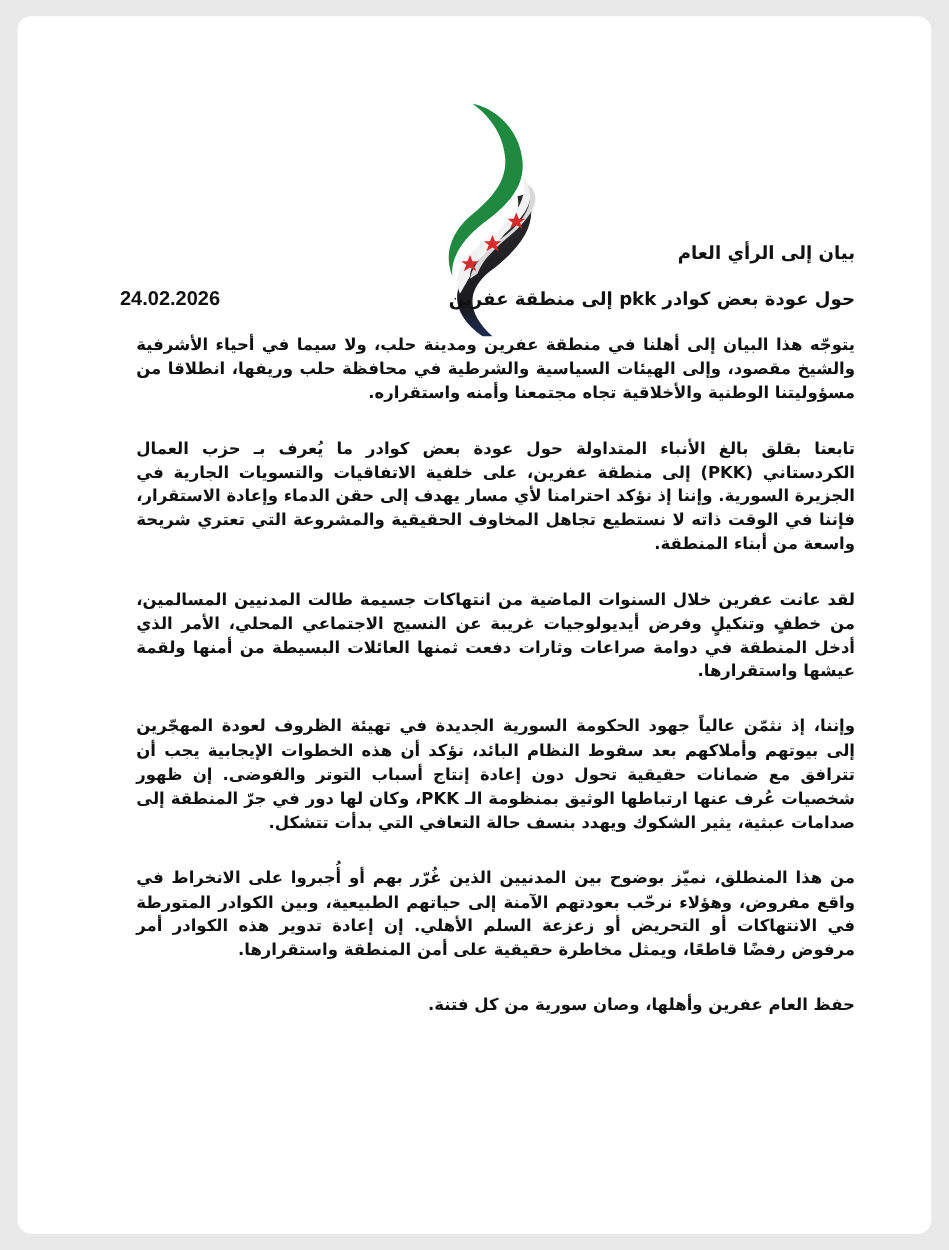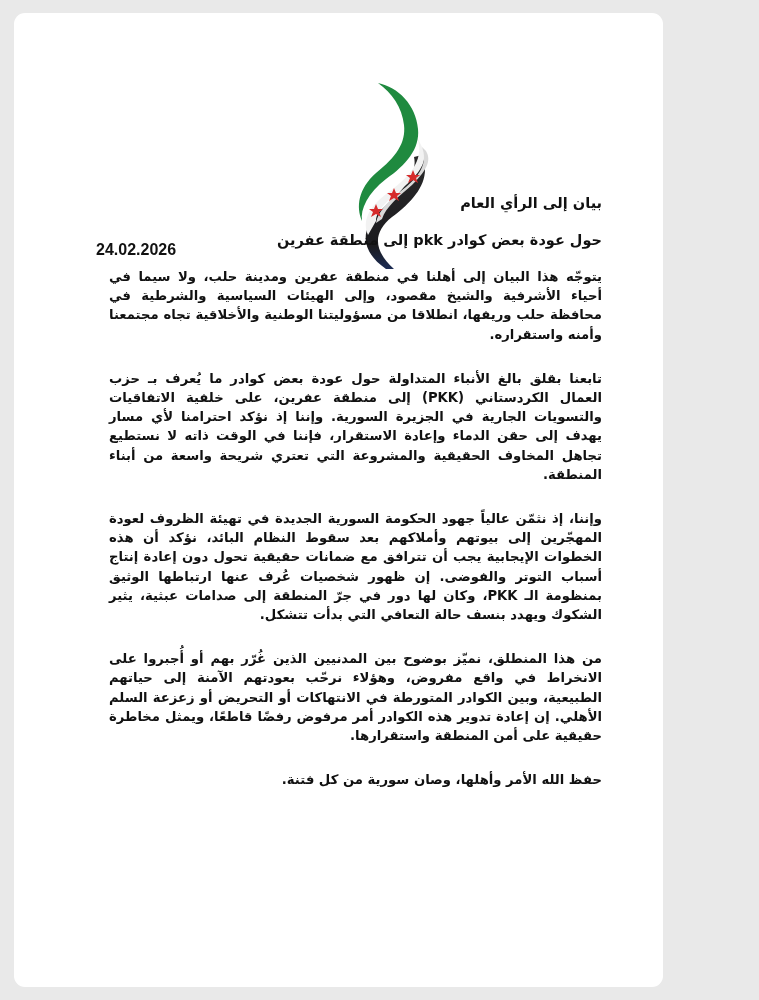--- a/index.html
+++ b/index.html
@@ -11,21 +11,21 @@
     width: 759px;
     height: 1000px;
     position: relative;
     overflow: hidden;
     font-family: "DejaVu Sans", sans-serif;
   }
   .card {
     position: absolute;
     left: 14px;
     top: 13px;
-    width: 649px;
+    width: 731px;
     height: 974px;
     background: #ffffff;
     border-radius: 11px;
   }
   .logo {
     position: absolute;
     left: 322px;
     top: 58px;
     width: 110px;
     height: 200px;
@@ -39,21 +39,21 @@
     font-weight: bold;
     font-size: 14.5px;
     line-height: 20px;
     white-space: nowrap;
   }
   .heading.h1 { top: 180px; }
   .heading.h2 { top: 217px; }
   .date {
     position: absolute;
     left: 82px;
-    top: 227px;
+    top: 217px;
     font-family: "Liberation Sans", sans-serif;
     font-weight: bold;
     font-size: 16px;
     line-height: 20px;
     color: #111;
     direction: ltr;
   }
   .body {
     position: absolute;
     left: 79px;
@@ -104,19 +104,20 @@
     </svg>
   </div>
 
   <div class="heading h1">بيان إلى الرأي العام</div>
   <div class="heading h2">حول عودة بعض كوادر pkk إلى منطقة عفرين</div>
   <div class="date">24.02.2026</div>
 
   <div class="body">
     <p>يتوجّه هذا البيان إلى أهلنا في منطقة عفرين ومدينة حلب، ولا سيما في أحياء الأشرفية والشيخ مقصود، وإلى الهيئات السياسية والشرطية في محافظة حلب وريفها، انطلاقا من مسؤوليتنا الوطنية والأخلاقية تجاه مجتمعنا وأمنه واستقراره.</p>
     <p>تابعنا بقلق بالغ الأنباء المتداولة حول عودة بعض كوادر ما يُعرف بـ حزب العمال الكردستاني (PKK) إلى منطقة عفرين، على خلفية الاتفاقيات والتسويات الجارية في الجزيرة السورية. وإننا إذ نؤكد احترامنا لأي مسار يهدف إلى حقن الدماء وإعادة الاستقرار، فإننا في الوقت ذاته لا نستطيع تجاهل المخاوف الحقيقية والمشروعة التي تعتري شريحة واسعة من أبناء المنطقة.</p>
+    <p>لقد عانت عفرين خلال السنوات الماضية من انتهاكات جسيمة طالت المدنيين المسالمين، من خطفٍ وتنكيلٍ وفرض أيديولوجيات غريبة عن النسيج الاجتماعي المحلي، الأمر الذي أدخل المنطقة في دوامة صراعات وثارات دفعت ثمنها العائلات البسيطة من أمنها ولقمة عيشها واستقرارها.</p>
     <p>وإننا، إذ نثمّن عالياً جهود الحكومة السورية الجديدة في تهيئة الظروف لعودة المهجّرين إلى بيوتهم وأملاكهم بعد سقوط النظام البائد، نؤكد أن هذه الخطوات الإيجابية يجب أن تترافق مع ضمانات حقيقية تحول دون إعادة إنتاج أسباب التوتر والفوضى. إن ظهور شخصيات عُرف عنها ارتباطها الوثيق بمنظومة الـ PKK، وكان لها دور في جرّ المنطقة إلى صدامات عبثية، يثير الشكوك ويهدد بنسف حالة التعافي التي بدأت تتشكل.</p>
     <p>من هذا المنطلق، نميّز بوضوح بين المدنيين الذين غُرّر بهم أو أُجبروا على الانخراط في واقع مفروض، وهؤلاء نرحّب بعودتهم الآمنة إلى حياتهم الطبيعية، وبين الكوادر المتورطة في الانتهاكات أو التحريض أو زعزعة السلم الأهلي. إن إعادة تدوير هذه الكوادر أمر مرفوض رفضًا قاطعًا، ويمثل مخاطرة حقيقية على أمن المنطقة واستقرارها.</p>
-    <p class="closing">حفظ الله الأمر وأهلها، وصان سورية من كل فتنة.</p>
+    <p class="closing">حفظ العام عفرين وأهلها، وصان سورية من كل فتنة.</p>
 
   </div>
 
 </div>
 
 </body></html>

